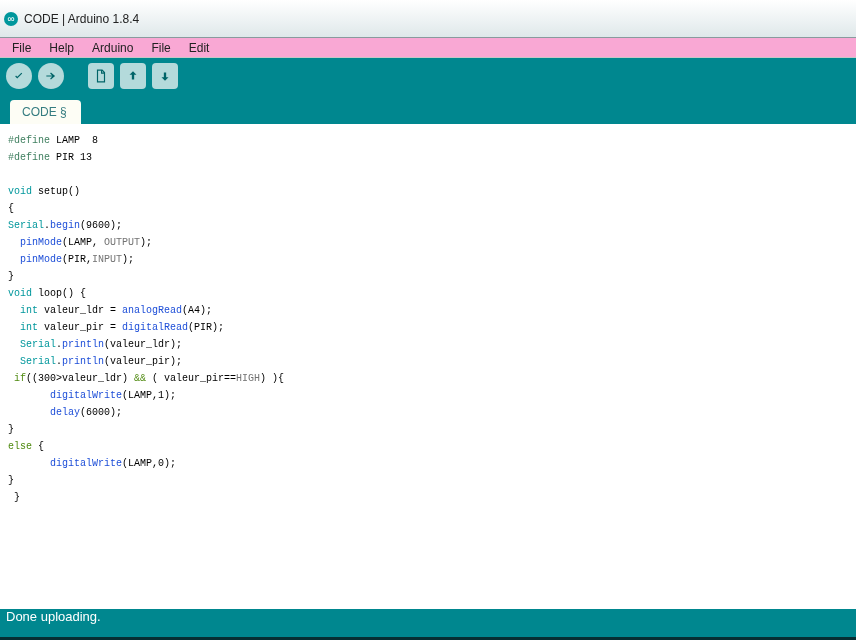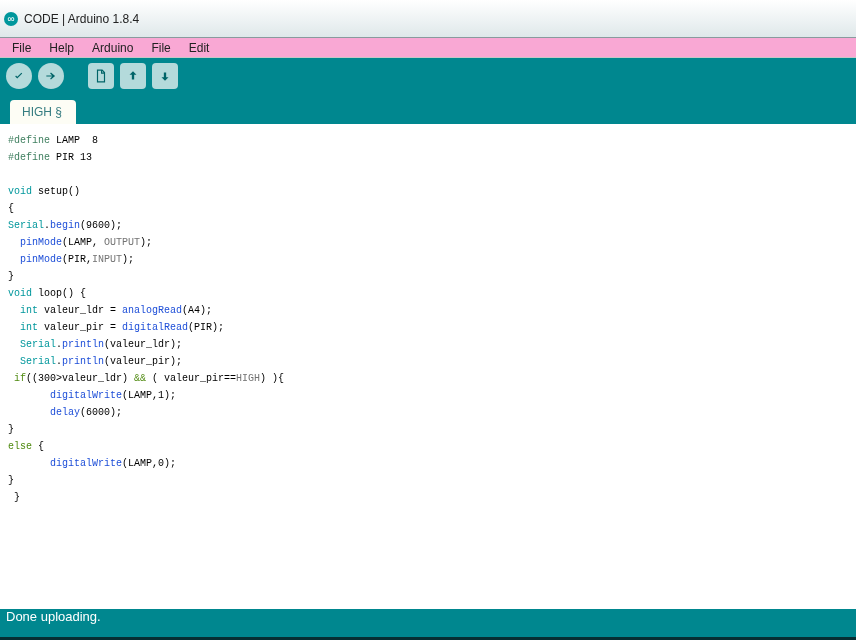--- a/index.html
+++ b/index.html
@@ -161,21 +161,21 @@
       </svg>
   </span>
   <span class="tool-btn">
     <svg viewBox="0 0 24 24">
         <path d="M12 20l-6-6h4V6h4v8h4z"></path>
       </svg>
   </span>
 </div>
 
 <div class="tabrow">
-  <span class="tab">HIGH §</span>
+  <span class="tab">CODE §</span>
 </div>
 
 <div class="editor" id="editor"><div><span class="tok-define">#define</span><span> LAMP  8</span></div><div><span class="tok-define">#define</span><span> PIR 13</span></div><div><span> </span></div><div><span class="tok-type">void</span><span> setup()</span></div><div><span>{</span></div><div><span class="tok-serial">Serial</span><span>.</span><span class="tok-func">begin</span><span>(9600);</span></div><div><span>  </span><span class="tok-func">pinMode</span><span>(LAMP, </span><span class="tok-const">OUTPUT</span><span>);</span></div><div><span>  </span><span class="tok-func">pinMode</span><span>(PIR,</span><span class="tok-const">INPUT</span><span>);</span></div><div><span>}</span></div><div><span class="tok-type">void</span><span> loop() {</span></div><div><span>  </span><span class="tok-type">int</span><span> valeur_ldr = </span><span class="tok-func">analogRead</span><span>(A4);</span></div><div><span>  </span><span class="tok-type">int</span><span> valeur_pir = </span><span class="tok-func">digitalRead</span><span>(PIR);</span></div><div><span>  </span><span class="tok-serial">Serial</span><span>.</span><span class="tok-func">println</span><span>(valeur_ldr);</span></div><div><span>  </span><span class="tok-serial">Serial</span><span>.</span><span class="tok-func">println</span><span>(valeur_pir);</span></div><div><span> </span><span class="tok-kw">if</span><span>((300&gt;valeur_ldr) </span><span class="tok-kw">&amp;&amp;</span><span> ( valeur_pir==</span><span class="tok-const">HIGH</span><span>) ){</span></div><div><span>       </span><span class="tok-func">digitalWrite</span><span>(LAMP,1);</span></div><div><span>       </span><span class="tok-func">delay</span><span>(6000);</span></div><div><span>}</span></div><div><span class="tok-kw">else</span><span> {</span></div><div><span>       </span><span class="tok-func">digitalWrite</span><span>(LAMP,0);</span></div><div><span>}</span></div><div><span> }</span></div></div>
 
 <div class="statusbar">
   <span>Done uploading.</span>
 </div>
 <div class="console-strip"></div>
 
 </body></html>

